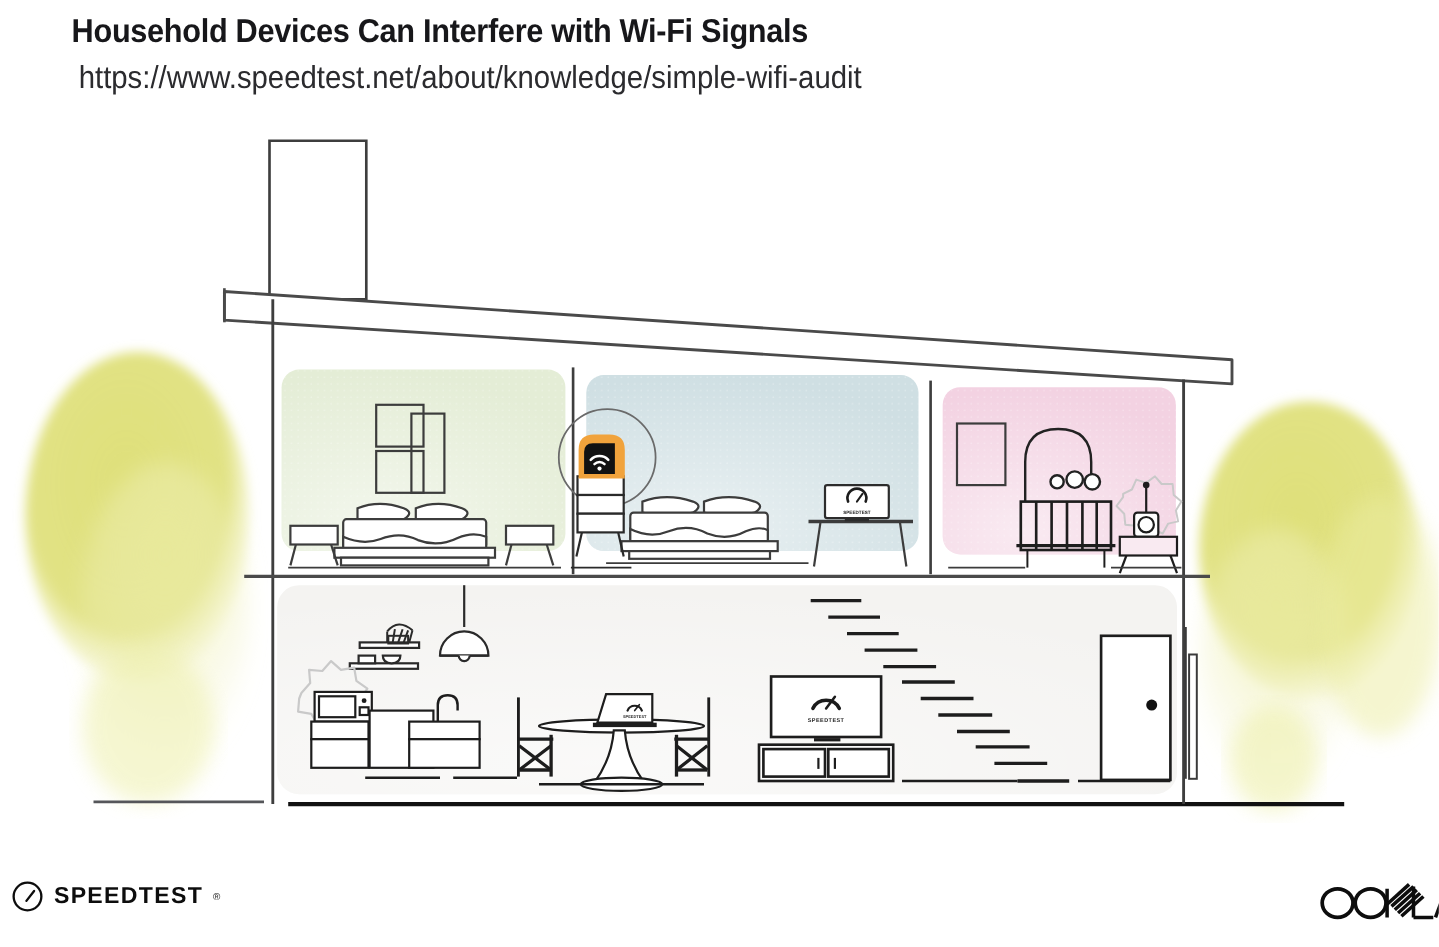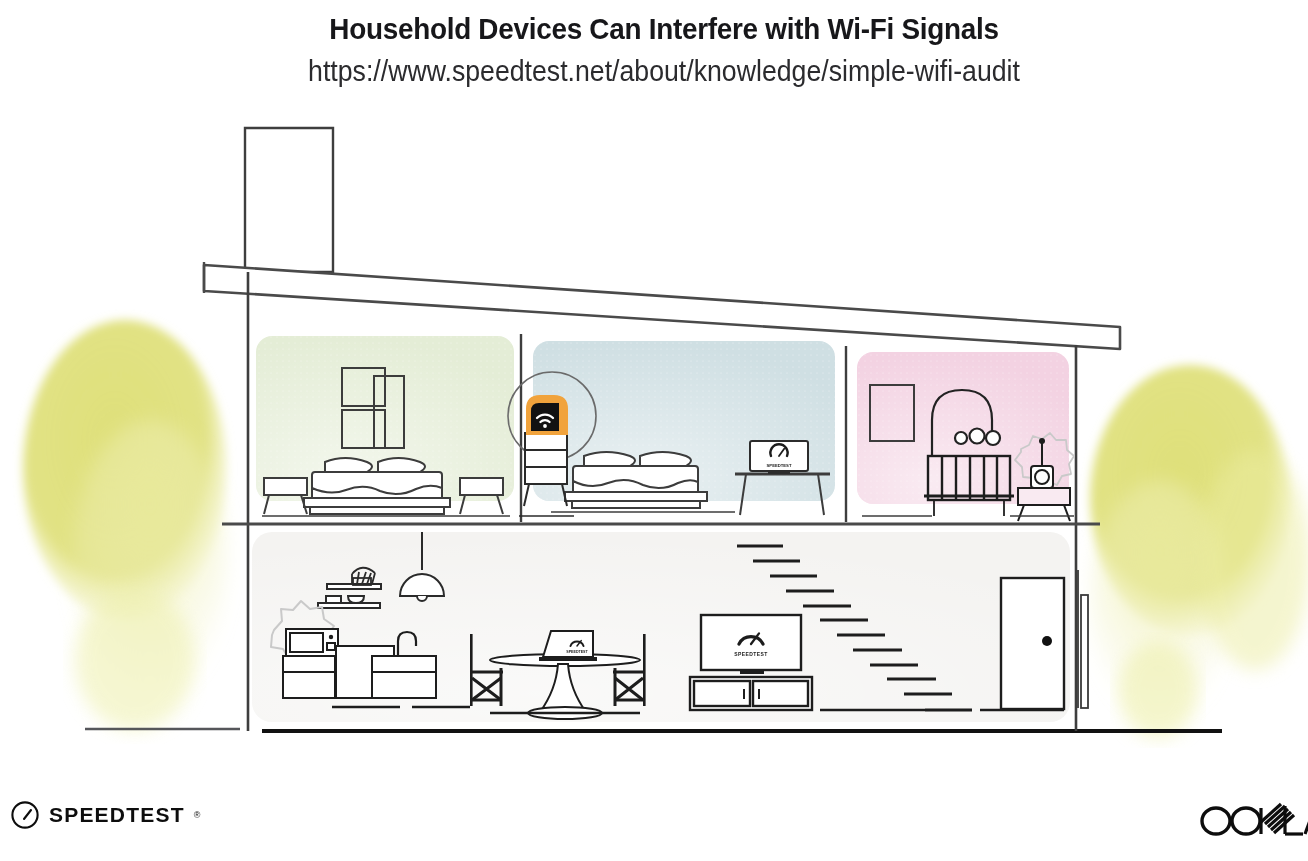--- a/index.html
+++ b/index.html
@@ -1,21 +1,21 @@
 <!DOCTYPE html>
 <html><head>
 <meta charset="utf-8">
 <style>
   html,body{margin:0;padding:0;background:#ffffff;}
   body{
     width:1308px;height:861px;position:relative;overflow:hidden;
     font-family:"Liberation Sans", sans-serif;color:#111;
   }
   .stage{position:absolute;inset:0;}
-  .hdr{position:absolute;left:0;right:0;top:0;text-align:center;padding-left:20px;}
+  .hdr{position:absolute;left:0;right:0;top:0;text-align:left;padding-left:20px;}
   .title{
     font-family:"Liberation Sans", sans-serif;
     font-weight:bold;font-size:30px;letter-spacing:-0.3px;
     color:#17171a;margin:10px 0 0 0;line-height:1.25;
     transform:scaleX(0.93);
   }
   .subtitle{
     font-size:29px;color:#2b2b2e;margin:6px 0 0 0;line-height:1.2;
     font-weight:400;transform:scaleX(0.92);
   }

